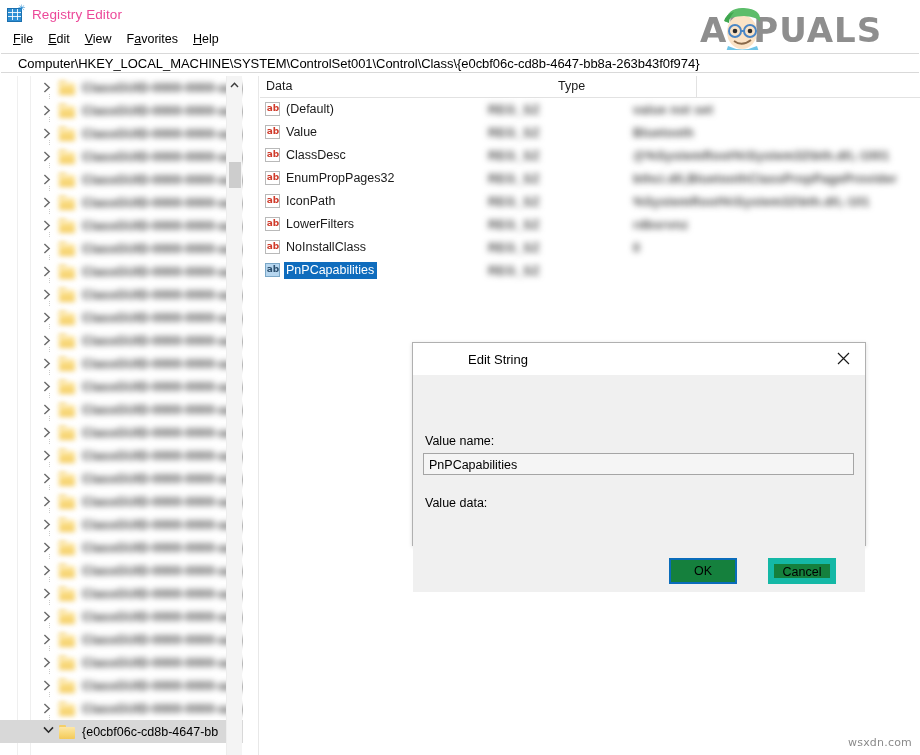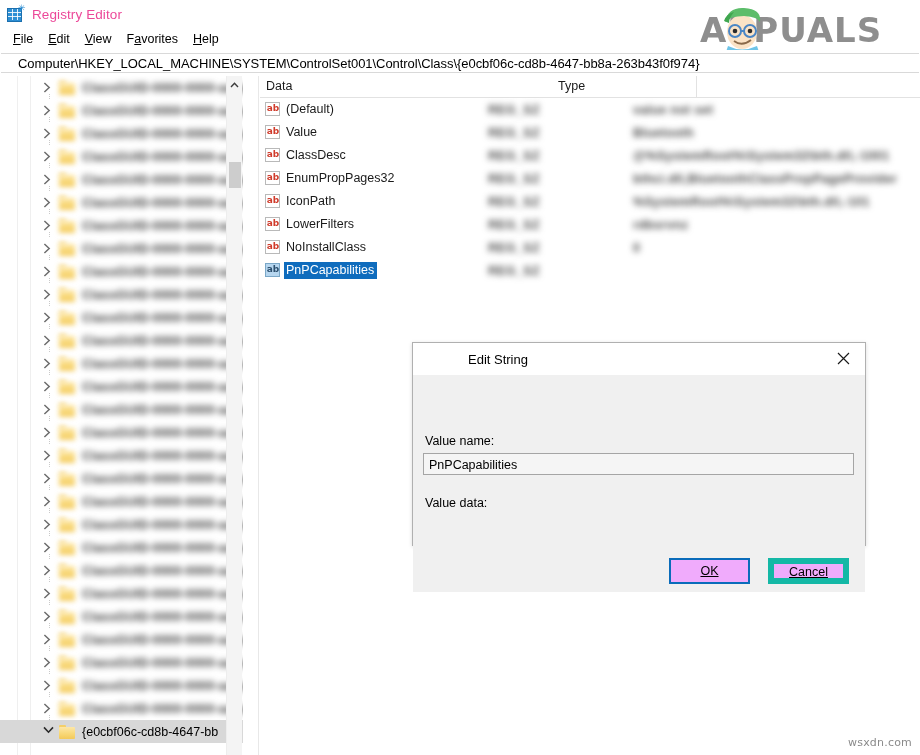--- a/index.html
+++ b/index.html
@@ -426,28 +426,27 @@
     border: 1px solid #4f9fd4;
     box-sizing: border-box;
     font-family: "Liberation Sans", sans-serif;
     font-size: 12.5px;
     color: #000000;
     padding: 1px 0 0 5px;
     outline: none;
   }
   .dlg-button {
     position: absolute;
-    height: 26px; width: 81px;
-    background: #f0abfc;
+    height: 26px; width: 68px;
+    background: #15803d;
     font-family: "Liberation Sans", sans-serif;
     font-size: 12.5px;
     color: #000000;
     box-sizing: border-box;
     cursor: default;
-    text-decoration: underline;
   }
   #btn-ok {
     left: 256px; top: 136px;
     border: 2px solid #0a6cba;
   }
   #btn-cancel {
     left: 355px; top: 136px;
     border: 6px solid #14b8a6;
   }
 

